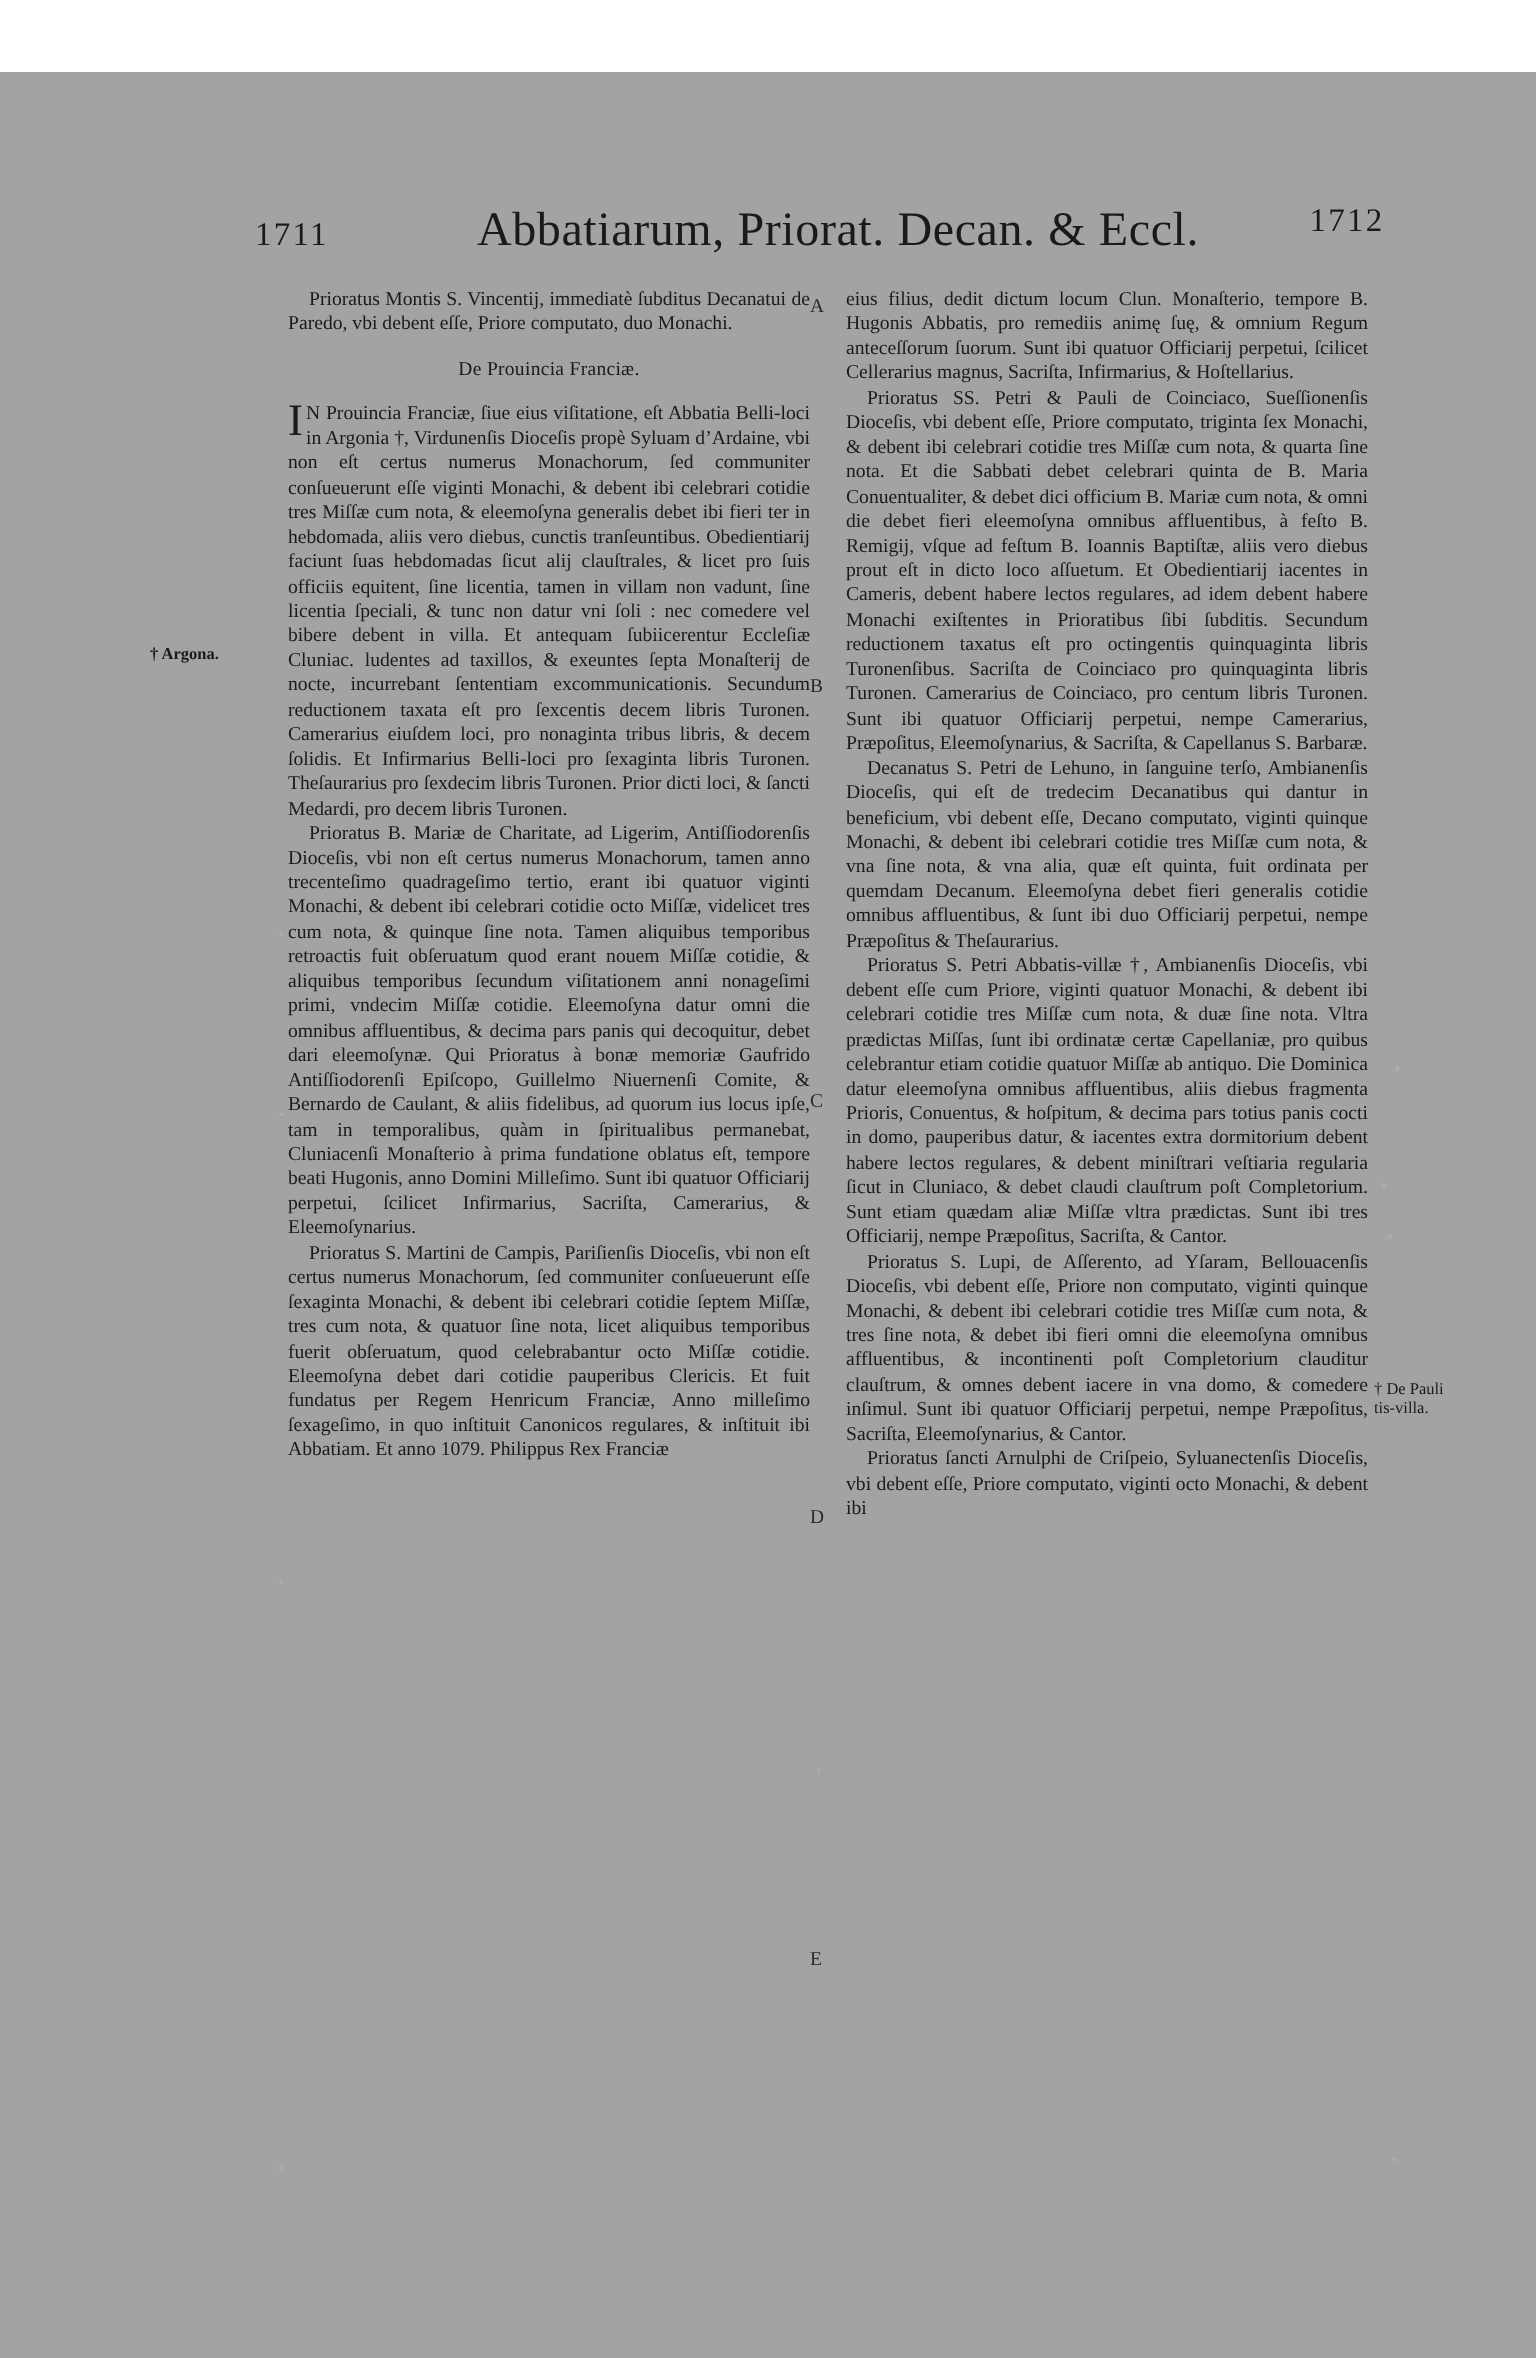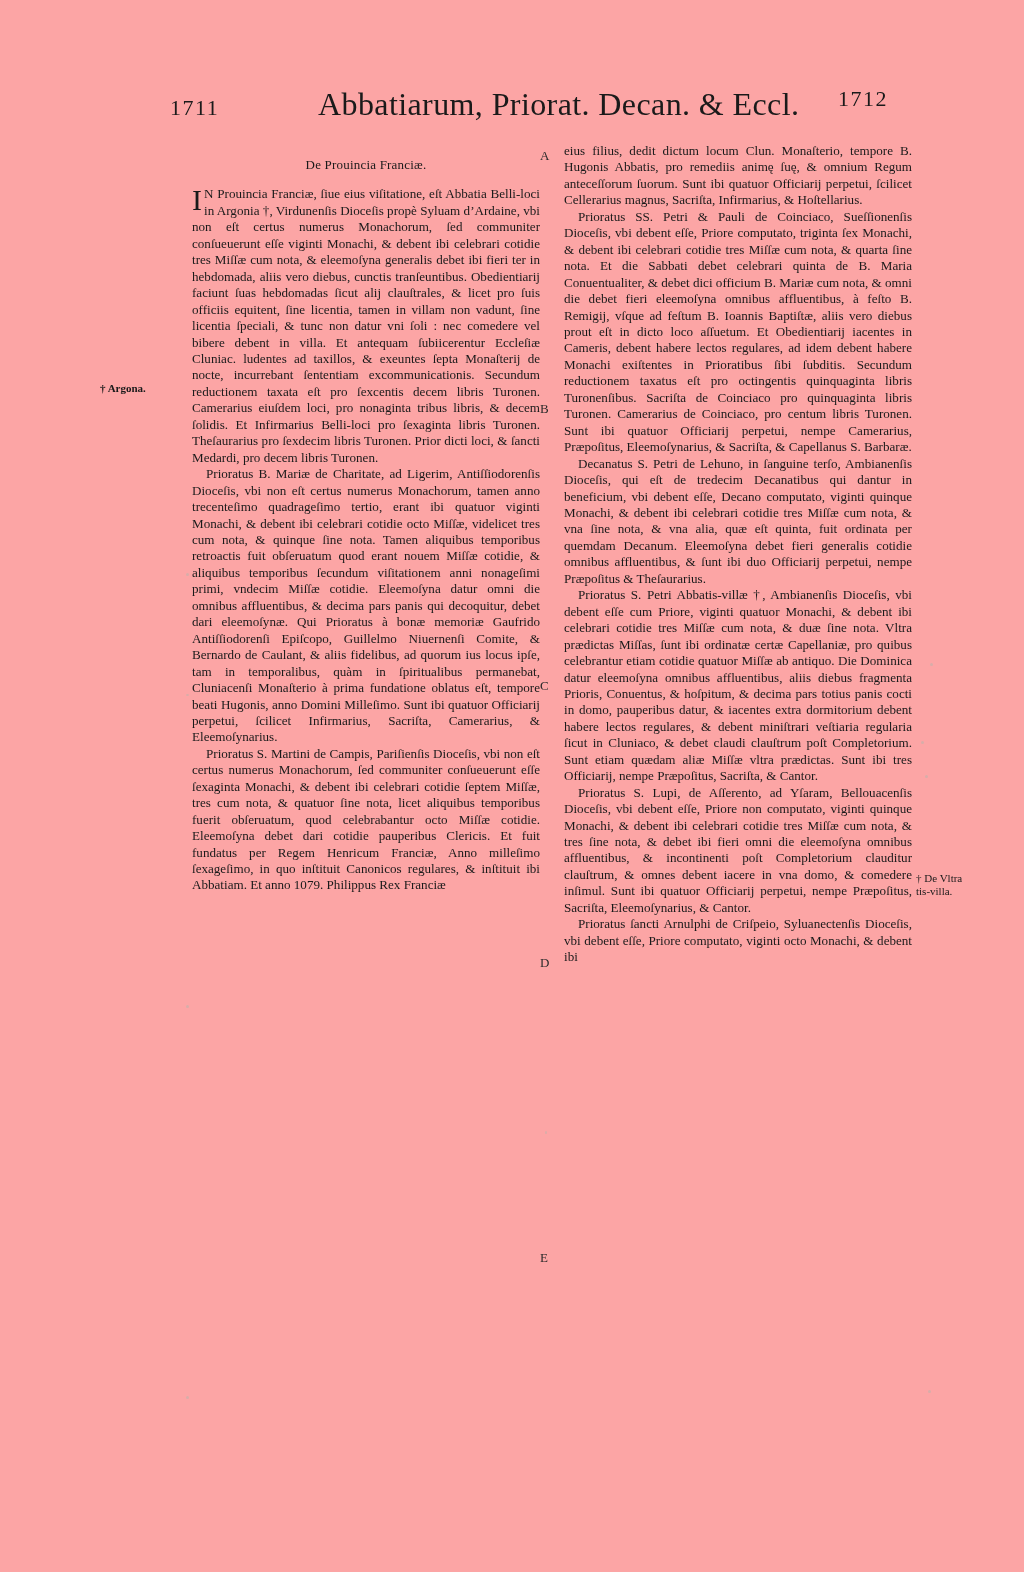--- a/index.html
+++ b/index.html
@@ -14,21 +14,22 @@
     position: relative;
     font-family: "Liberation Serif", "DejaVu Serif", serif;
     color: #1a1a1a;
     overflow: hidden;
   }
 
   
   #page {
     position: absolute;
     inset: 0;
-    background: #fca5a5;
+    background: #a3a3a3;
+    margin-top: 48px;
   }
 
   
   #running-head {
     position: absolute;
     top: 86px;
     left: 170px;
     width: 700px;
     height: 44px;
     display: flex;
@@ -52,21 +53,21 @@
     padding-left: 28px;
     white-space: nowrap;
   }
   #folio-right {
     position: absolute;
     top: 86px;
     left: 838px;
     width: 120px;
     font-size: 22px;
     letter-spacing: 1.5px;
-    text-align: left;
+    text-align: center;
   }
 
   
   #body-area {
     position: absolute;
     top: 143px;
     left: 0;
     width: 1024px;
     height: 1380px;
   }
@@ -157,34 +158,35 @@
 
   <div id="running-head">
     <span class="folio" id="folio-left">1711</span>
     <span id="head-title">Abbatiarum, Priorat. Decan. &amp; Eccl.</span>
   </div>
   <span class="folio" id="folio-right">1712</span>
 
   <div class="margin-note" id="margin-note-left">† Argona.</div>
 
   <div class="margin-note" id="margin-note-right">
-    <div>† De Vltra</div>
+    <div>† De Pauli</div>
     <div>tis-villa.</div>
   </div>
 
   <span class="gutter-letter" style="left:540px; top:148px;">A</span>
   <span class="gutter-letter" style="left:540px; top:401px;">B</span>
   <span class="gutter-letter" style="left:540px; top:678px;">C</span>
   <span class="gutter-letter" style="left:540px; top:955px;">D</span>
   <span class="gutter-letter" style="left:540px; top:1250px;">E</span>
 
   <div id="body-area">
 
     <div class="column" id="col-left">
 
+      <p class="para">Prioratus Montis S. Vincentij, immediatè ſubditus Decanatui de Paredo, vbi debent eſſe, Priore computato, duo Monachi.</p>
 
       <div class="section-head">De Prouincia Franciæ.</div>
 
       <p class="dropcap-para">IN Prouincia Franciæ, ſiue eius viſitatione, eſt Abbatia Belli-loci in Argonia †, Virdunenſis Dioceſis propè Syluam d’Ardaine, vbi non eſt certus numerus Monachorum, ſed communiter conſueuerunt eſſe viginti Monachi, &amp; debent ibi celebrari cotidie tres Miſſæ cum nota, &amp; eleemoſyna generalis debet ibi fieri ter in hebdomada, aliis vero diebus, cunctis tranſeuntibus. Obedientiarij faciunt ſuas hebdomadas ſicut alij clauſtrales, &amp; licet pro ſuis officiis equitent, ſine licentia, tamen in villam non vadunt, ſine licentia ſpeciali, &amp; tunc non datur vni ſoli : nec comedere vel bibere debent in villa. Et antequam ſubiicerentur Eccleſiæ Cluniac. ludentes ad taxillos, &amp; exeuntes ſepta Monaſterij de nocte, incurrebant ſententiam excommunicationis. Secundum reductionem taxata eſt pro ſexcentis decem libris Turonen. Camerarius eiuſdem loci, pro nonaginta tribus libris, &amp; decem ſolidis. Et Infirmarius Belli-loci pro ſexaginta libris Turonen. Theſaurarius pro ſexdecim libris Turonen. Prior dicti loci, &amp; ſancti Medardi, pro decem libris Turonen.</p>
 
       <p class="para">Prioratus B. Mariæ de Charitate, ad Ligerim, Antiſſiodorenſis Dioceſis, vbi non eſt certus numerus Monachorum, tamen anno trecenteſimo quadrageſimo tertio, erant ibi quatuor viginti Monachi, &amp; debent ibi celebrari cotidie octo Miſſæ, videlicet tres cum nota, &amp; quinque ſine nota. Tamen aliquibus temporibus retroactis fuit obſeruatum quod erant nouem Miſſæ cotidie, &amp; aliquibus temporibus ſecundum viſitationem anni nonageſimi primi, vndecim Miſſæ cotidie. Eleemoſyna datur omni die omnibus affluentibus, &amp; decima pars panis qui decoquitur, debet dari eleemoſynæ. Qui Prioratus à bonæ memoriæ Gaufrido Antiſſiodorenſi Epiſcopo, Guillelmo Niuernenſi Comite, &amp; Bernardo de Caulant, &amp; aliis fidelibus, ad quorum ius locus ipſe, tam in temporalibus, quàm in ſpiritualibus permanebat, Cluniacenſi Monaſterio à prima fundatione oblatus eſt, tempore beati Hugonis, anno Domini Milleſimo. Sunt ibi quatuor Officiarij perpetui, ſcilicet Infirmarius, Sacriſta, Camerarius, &amp; Eleemoſynarius.</p>
       <p class="para">Prioratus S. Martini de Campis, Pariſienſis Dioceſis, vbi non eſt certus numerus Monachorum, ſed communiter conſueuerunt eſſe ſexaginta Monachi, &amp; debent ibi celebrari cotidie ſeptem Miſſæ, tres cum nota, &amp; quatuor ſine nota, licet aliquibus temporibus fuerit obſeruatum, quod celebrabantur octo Miſſæ cotidie. Eleemoſyna debet dari cotidie pauperibus Clericis. Et fuit fundatus per Regem Henricum Franciæ, Anno milleſimo ſexageſimo, in quo inſtituit Canonicos regulares, &amp; inſtituit ibi Abbatiam. Et anno 1079. Philippus Rex Franciæ</p>
     </div>
 
     <div class="column" id="col-right">

